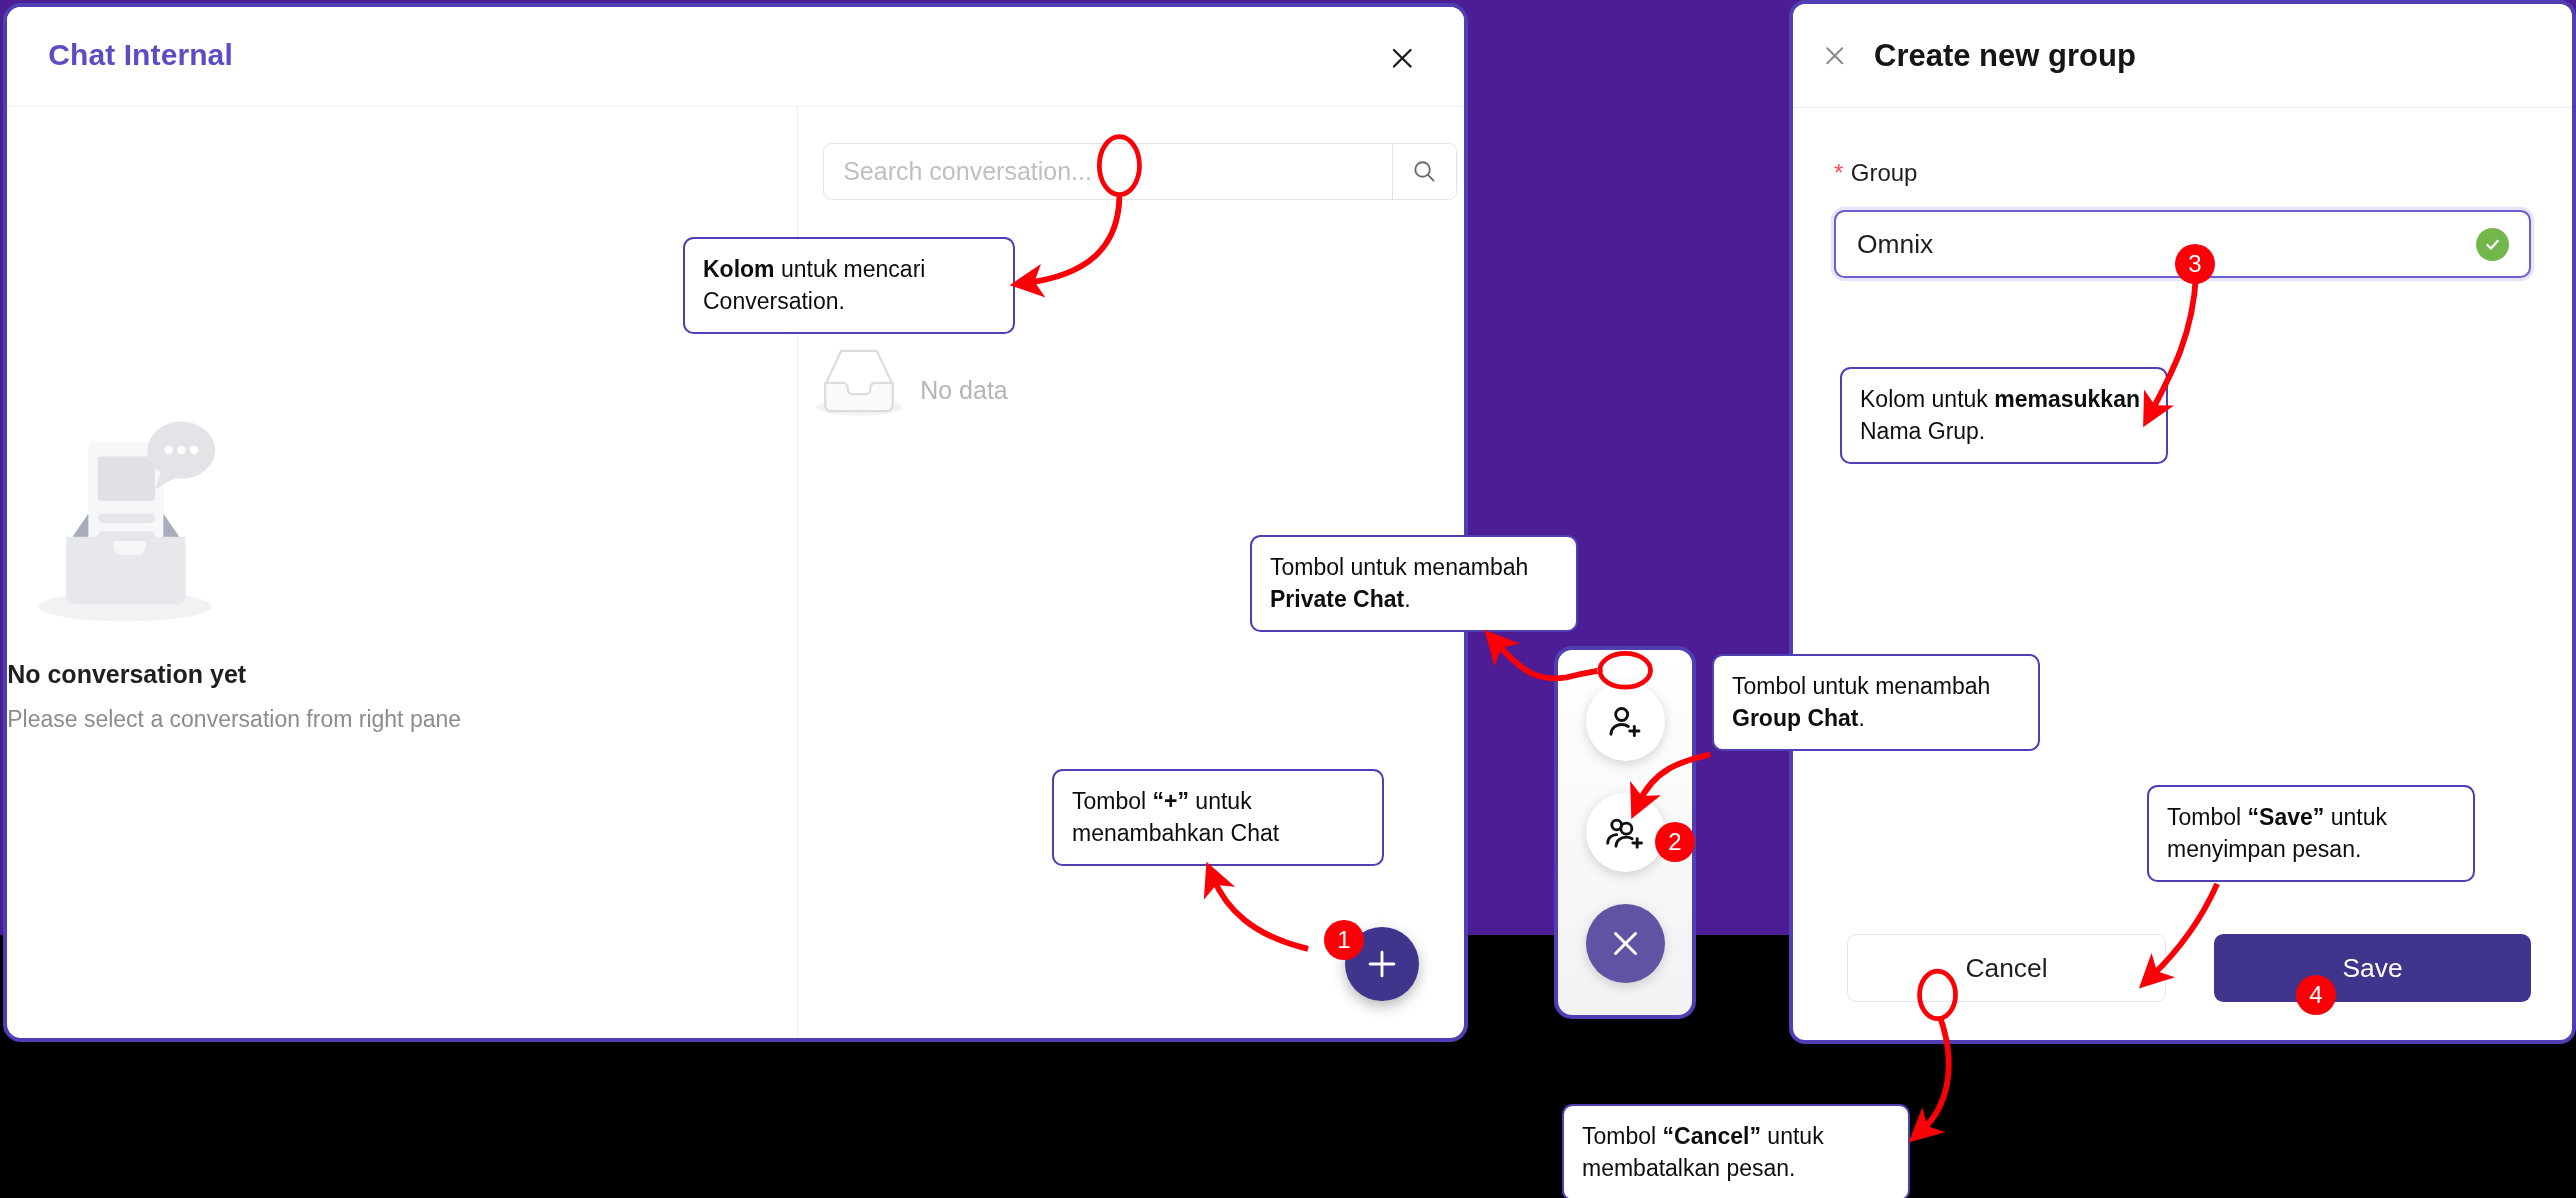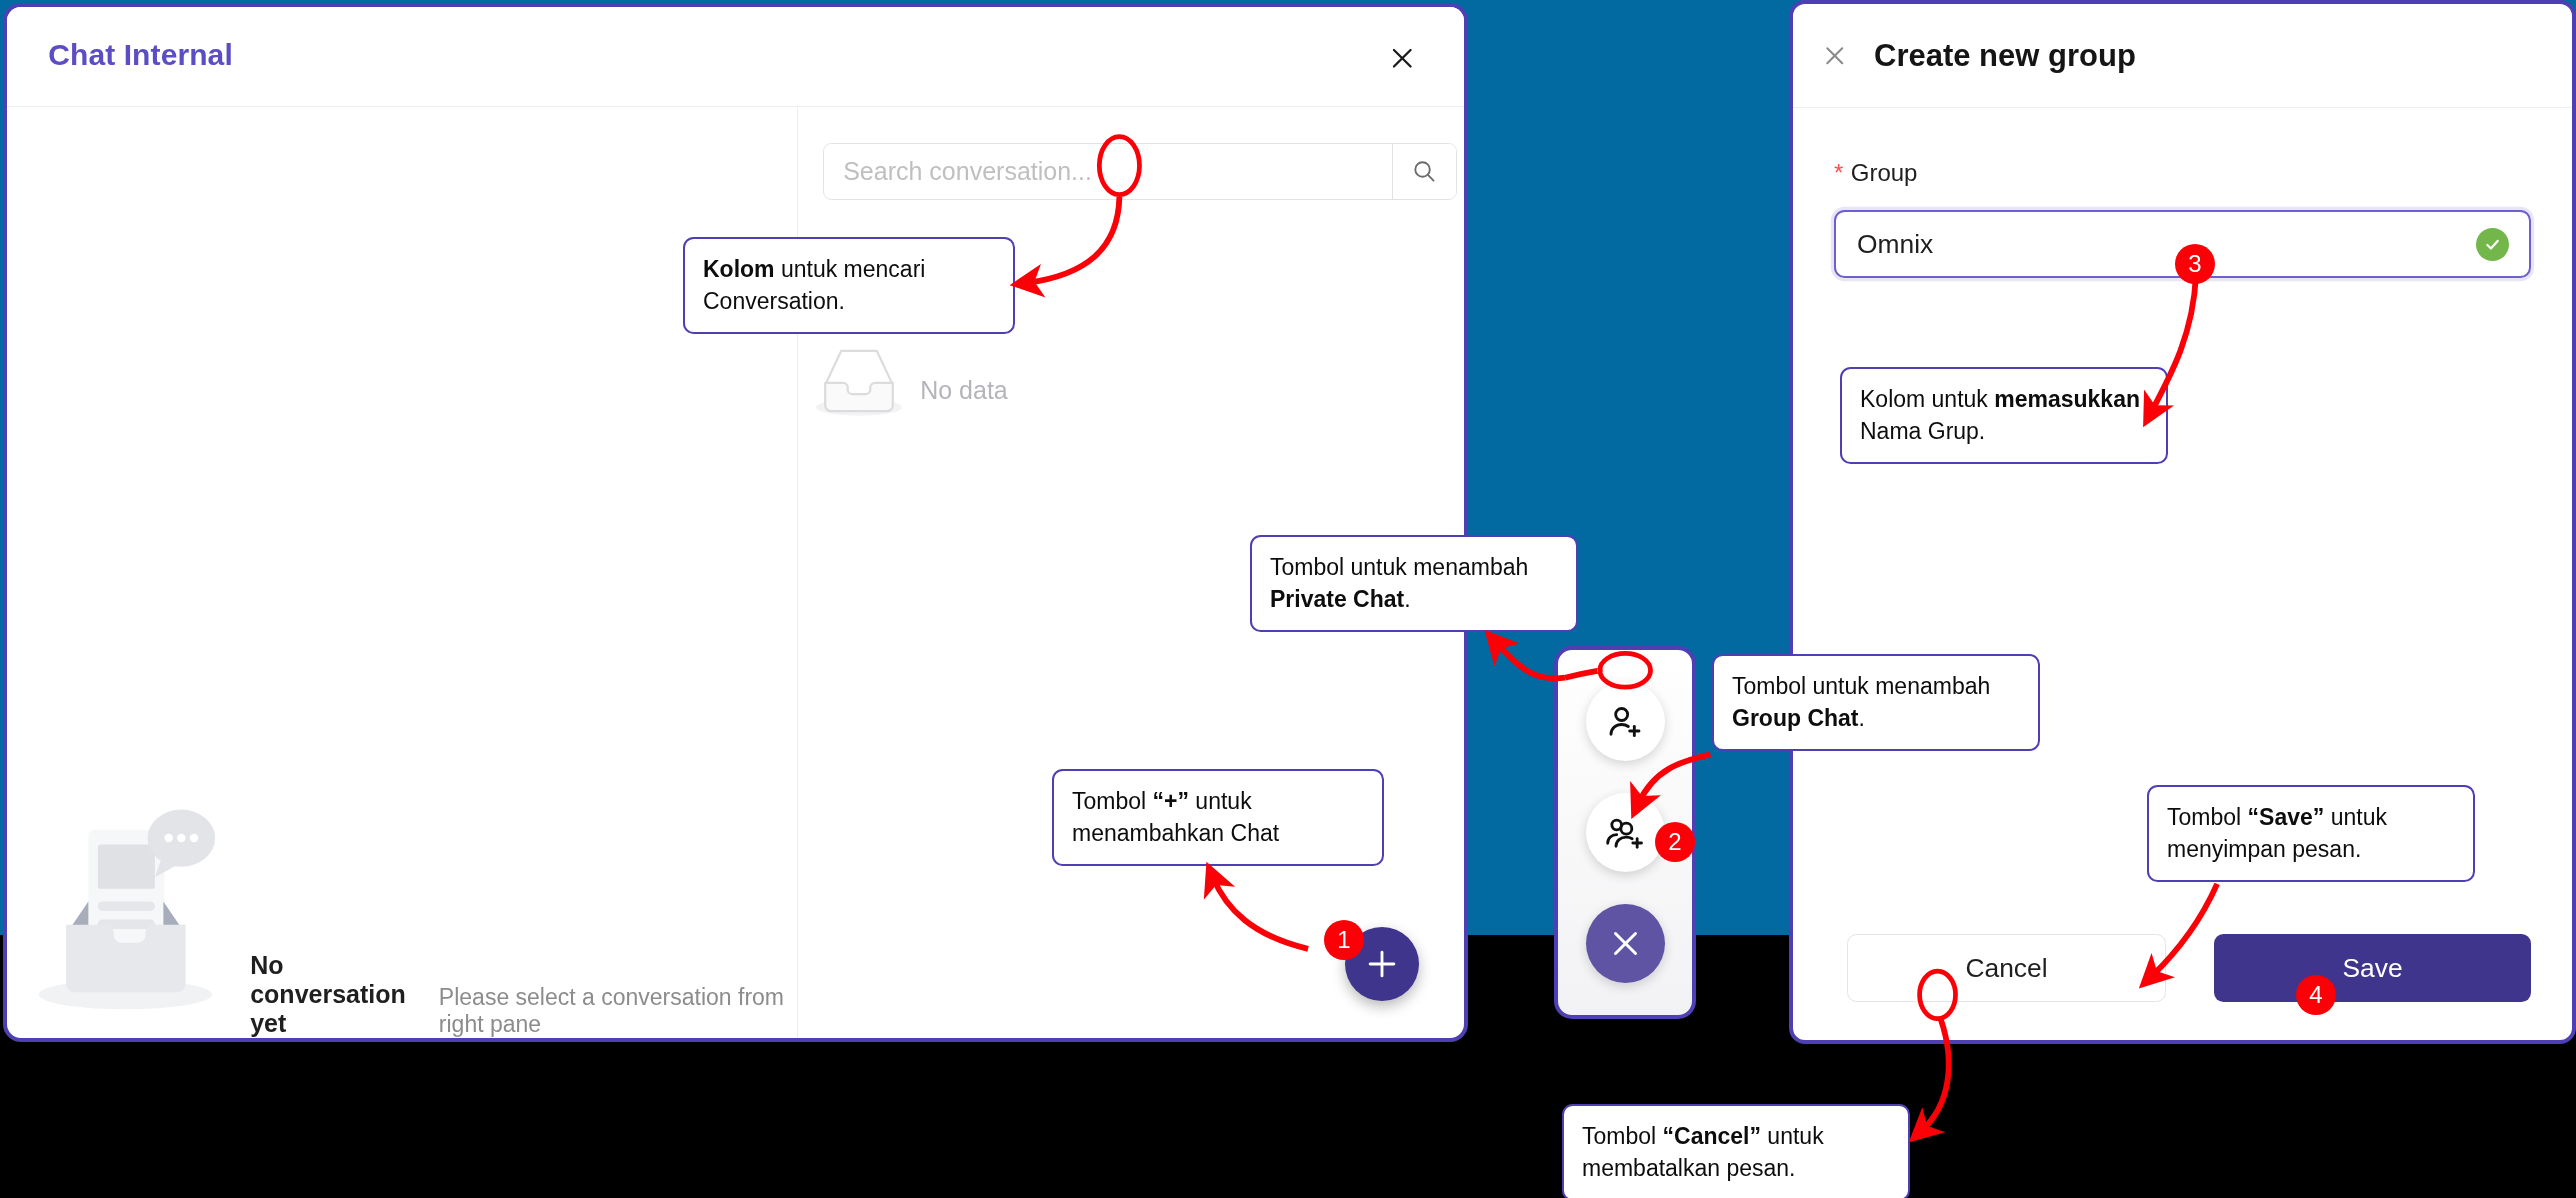--- a/index.html
+++ b/index.html
@@ -2,21 +2,21 @@
 <html style="font-size:8.5px"><head>
 <meta charset="utf-8">
 <style>
   * { box-sizing: border-box; margin: 0; padding: 0; }
   html, body {
     width: 2576px; height: 1199px;
     background: #000000;
     font-family: "Liberation Sans", sans-serif;
     overflow: hidden;
   }
-  #stage { position: relative; width: 2576px; height: 935px; background:#0369a1; }
+  #stage { position: relative; width: 2576px; height: 935px; background:#4c1d95; }
 
   
   .chat-window {
     position: absolute; left: 3.2px; top: 3.2px;
     width: 1465px; height: 1039px;
     background: #ffffff;
     border: 4.2px solid #4f3fb5;
     border-radius: 18px;
     overflow: hidden;
   }
@@ -35,21 +35,21 @@
     width: 37px; height: 37px;
     display: flex; align-items: center; justify-content: center;
     cursor: pointer;
   }
   .chat-close svg { width: 28.5px; height: 28.5px; }
 
   .chat-body { position: absolute; top: 100px; left:0; right:0; bottom:0; display: flex; }
   .chat-left-pane {
     position: relative; width: 791px; height: 100%;
     border-right: 1.6px solid #eceef2;
-    display: flex; align-items: flex-end; justify-content: center;
+    display: flex; flex-direction: column; align-items: flex-start; justify-content: center;
   }
   .empty-illustration { width: 243px; height: 222px; position: relative; margin-bottom: 16px; }
   .empty-title { font-size: 25px; font-weight: 700; color: #1f1f1f; margin-top: 9.5px; }
   .empty-sub { font-size: 23px; color: #8c8c8c; margin-top: 17px; }
 
   .chat-right-pane { position: relative; flex: 1; height: 100%; }
   .search-row {
     position: absolute; left: 25px; top: 36px;
     width: 634px; height: 57px;
     display: flex;

